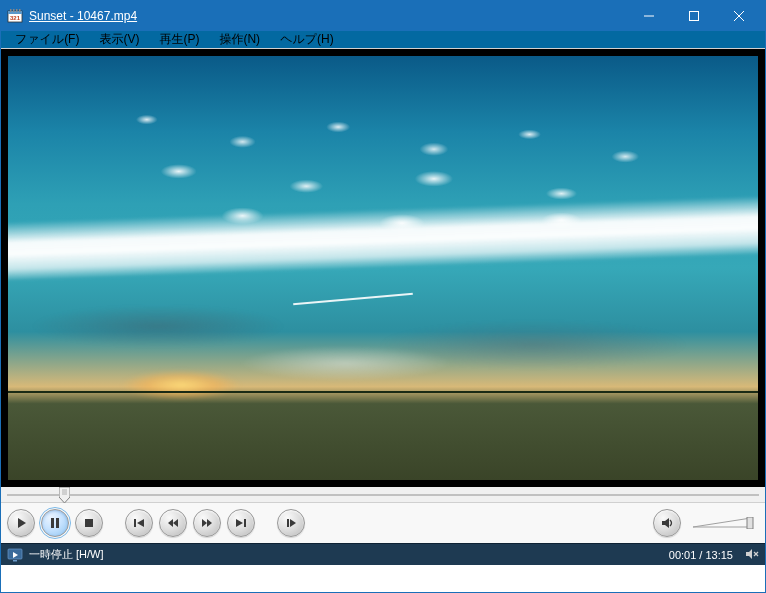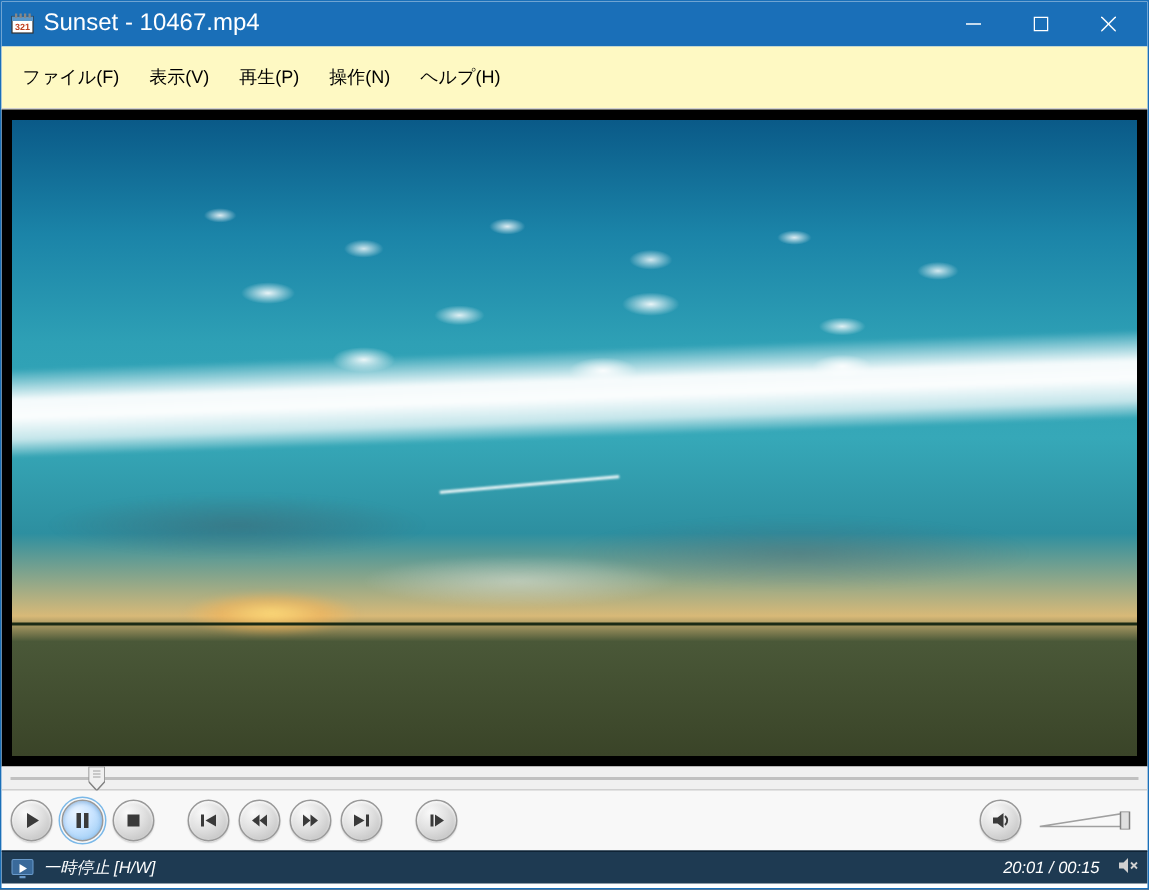--- a/index.html
+++ b/index.html
@@ -19,31 +19,31 @@
     color: #fff;
     display: flex;
     align-items: center;
     padding: 0 4px 0 6px;
   }
   .app-icon {
     width: 16px; height: 16px;
     margin-right: 6px;
     display: flex; align-items: center; justify-content: center;
   }
-  .title-text { flex: 1; font-size: 16px; }
+  .title-text { flex: 1; font-size: 12px; text-decoration: underline; }
   .win-controls { display: flex; }
   .win-btn {
     width: 45px; height: 28px;
     display: flex; align-items: center; justify-content: center;
     color: #fff;
   }
   
   .menubar {
-    height: 42px;
-    background: #fef9c3;
+    height: 18px;
+    background: #0369a1;
     display: flex;
     align-items: center;
     padding: 0 4px;
     border-bottom: 1px solid #d0d0d0;
   }
   .menu-item {
     padding: 3px 10px;
     font-size: 12px;
     color: #000;
   }
@@ -182,21 +182,20 @@
   .statusbar {
     height: 22px;
     background: #1e3a52;
     color: #fff;
     display: flex;
     align-items: center;
     padding: 0 6px;
     font-size: 11px;
     gap: 6px;
     border-top: 1px solid #0e2234;
-    font-style: italic;
   }
   .status-icon { width: 16px; height: 16px; }
   .status-text { flex: 1; }
   .status-time { margin-right: 6px; }
 </style>
 </head>
 <body>
 
 <div class="titlebar">
   <span class="app-icon">
@@ -328,21 +327,21 @@
 
 <div class="statusbar">
   <span class="status-icon">
     <svg width="16" height="16" viewBox="0 0 16 16">
       <rect x="1" y="2" width="14" height="10" rx="1" fill="#3a6a9a" stroke="#6a9aca" stroke-width="0.7"></rect>
       <polygon points="6,5 11,8 6,11" fill="#fff"></polygon>
       <rect x="6" y="13" width="4" height="1.5" fill="#6a9aca"></rect>
     </svg>
   </span>
   <span class="status-text">一時停止 [H/W]</span>
-  <span class="status-time">20:01 / 00:15</span>
+  <span class="status-time">00:01 / 13:15</span>
   <span>
     <svg width="14" height="14" viewBox="0 0 14 14">
       <polygon points="1,5 4,5 7,2 7,12 4,9 1,9" fill="#d0d0d0"></polygon>
       <line x1="9" y1="5" x2="13" y2="9" stroke="#d0d0d0" stroke-width="1.2"></line>
       <line x1="13" y1="5" x2="9" y2="9" stroke="#d0d0d0" stroke-width="1.2"></line>
     </svg>
   </span>
 </div>
 
 </body></html>

